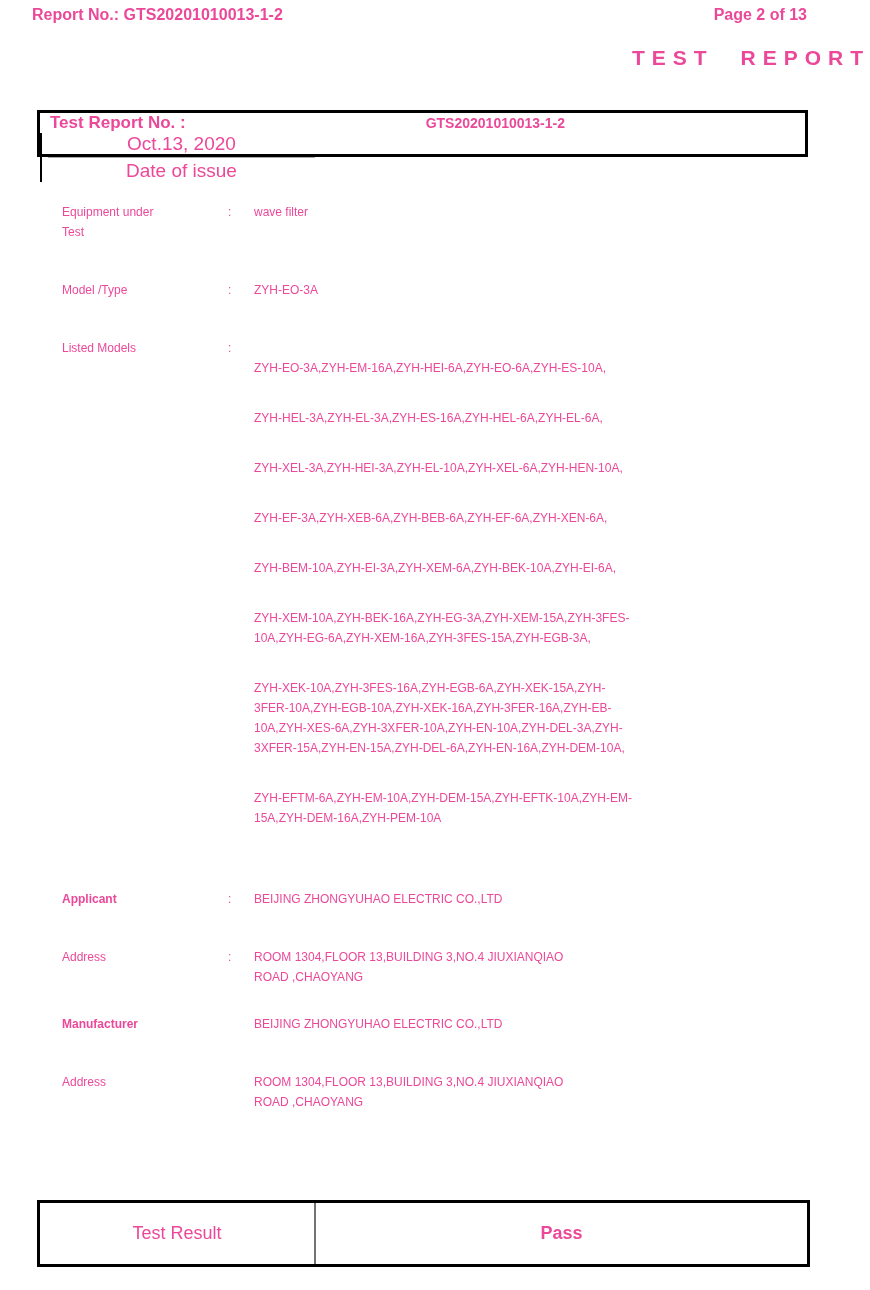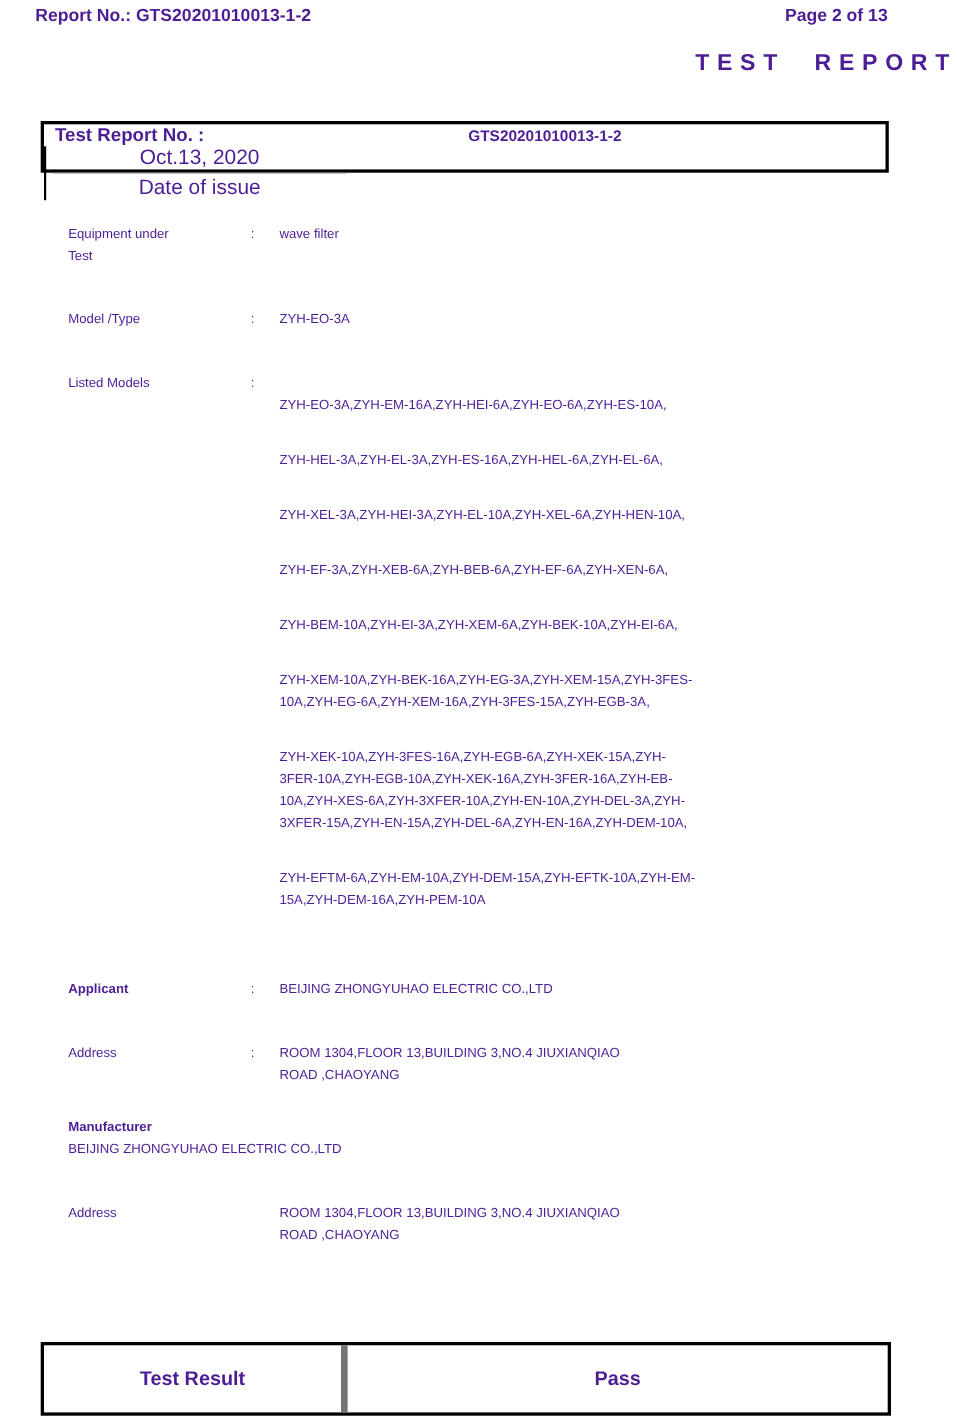--- a/index.html
+++ b/index.html
@@ -1,18 +1,18 @@
 <!DOCTYPE html>
 <html><head>
 <meta charset="utf-8">
 <style>
   html, body { margin: 0; padding: 0; background: #ffffff; }
   .page {
     width: 870px; height: 1290px;
-    background: #ffffff; color: #4c1d95;
+    background: #ffffff; color: #ec4899;
     font-family: "Liberation Sans", sans-serif;
     position: relative; overflow: hidden;
     box-sizing: border-box;
   }
   
   .top-header {
     display: flex; justify-content: space-between;
     padding: 6px 63px 0 32px;
     font-weight: bold; font-size: 16px;
   }
@@ -46,36 +46,36 @@
   .row { display: flex; font-size: 12px; line-height: 20px; }
   .row .lbl { width: 166px; white-space: pre-line; flex-shrink: 0; }
   .row .col { width: 26px; flex-shrink: 0; }
   .row .val { flex: 1; white-space: pre-line; }
   .bold { font-weight: bold; }
   .m-equipment    { margin-top: 45px; }
   .m-model        { margin-top: 38px; }
   .m-listed       { margin-top: 38px; }
   .m-applicant    { margin-top: 41px; }
   .m-address1     { margin-top: 38px; }
-  .m-manufacturer { margin-top: 27px; flex-direction: column; }
+  .m-manufacturer { margin-top: 27px; }
   .m-address2     { margin-top: 38px; }
   .lm-p { margin: 0 0 10px 0; white-space: pre-line; }
   .lm-p:last-child { margin-bottom: 0; }
   
   .result-table {
     margin: 88px 0 0 37px;
     width: 773px; height: 67px;
     border: 3px solid #000;
     box-sizing: border-box;
     display: flex;
   }
   .rt-left {
-    width: 276px; border-right: 6px solid #737373;
+    width: 276px; border-right: 2px solid #737373;
     display: flex; align-items: center; justify-content: center;
-    font-weight: bold; font-size: 18px;
+    font-weight: normal; font-size: 18px;
     box-sizing: border-box;
   }
   .rt-right {
     flex: 1;
     display: flex; align-items: center; justify-content: center;
     font-weight: bold; font-size: 18px;
   }
 </style>
 </head>
 <body>

